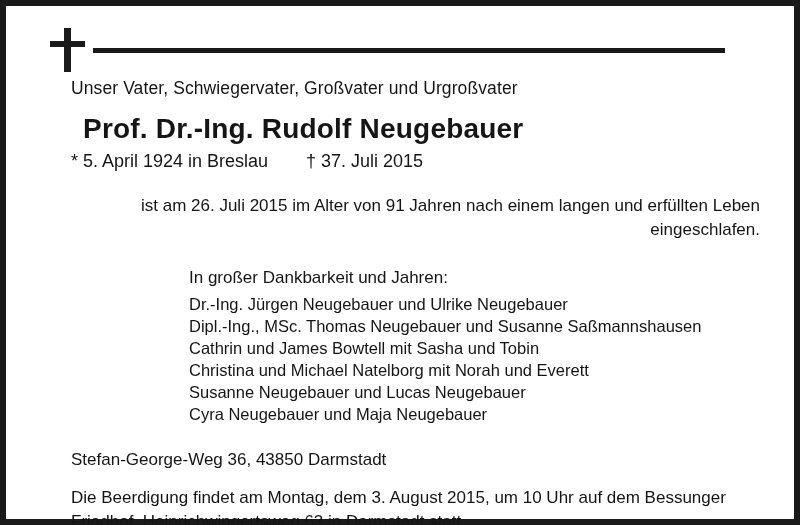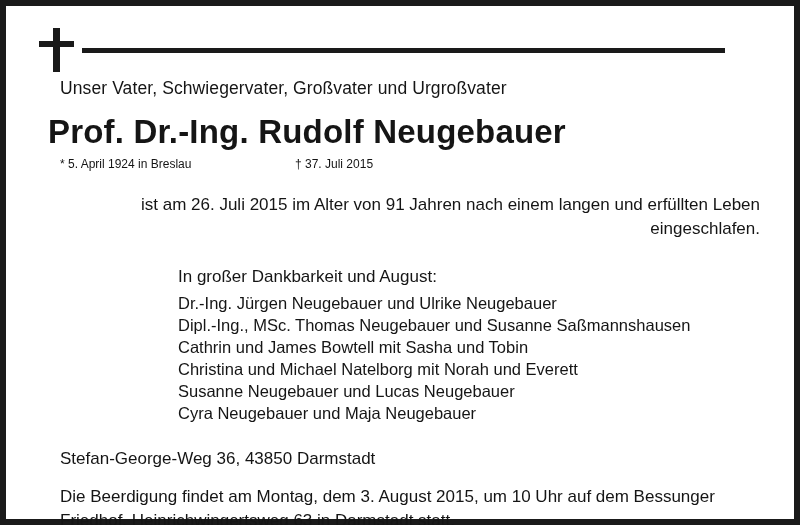--- a/index.html
+++ b/index.html
@@ -13,21 +13,21 @@
     font-family: "Liberation Sans", sans-serif;
     color: #151515;
     overflow: hidden;
   }
   .obituary {
     box-sizing: border-box;
     width: 800px;
     height: 525px;
     border: 6px solid #1a1a1a;
     background: #ffffff;
-    padding: 20px 34px 18px 30px;
+    padding: 20px 34px 18px 41px;
     position: relative;
   }
   
   .emblem-row {
     position: relative;
     height: 46px;
     margin-bottom: 6px;
   }
   .cross {
     position: absolute;
@@ -59,28 +59,28 @@
     top: 22px;
     height: 5px;
     background: #1a1a1a;
   }
   .intro-line {
     font-size: 17.5px;
     letter-spacing: .1px;
     margin: 6px 0 0 24px;
   }
   .name {
-    font-size: 33px;
+    font-size: 28px;
     font-weight: bold;
     letter-spacing: .2px;
-    margin: 14px 0 6px 12px;
+    margin: 14px 0 6px 36px;
     white-space: nowrap;
   }
   .dates {
-    font-size: 12px;
+    font-size: 18px;
     margin: 0 0 0 24px;
     display: flex;
   }
   .dates .birth { width: 235px; }
   .dates .death { }
   .paragraph {
     font-size: 17px;
     line-height: 1.42;
     margin: 22px 0 0 24px;
     max-width: 712px;
@@ -126,21 +126,21 @@
 
   <div class="name">Prof. Dr.-Ing. Rudolf Neugebauer</div>
 
   <div class="dates">
     <span class="birth">* 5. April 1924 in Breslau</span>
     <span class="death">† 37. Juli 2015</span>
   </div>
 
   <div class="paragraph">ist am 26. Juli 2015 im Alter von 91 Jahren nach einem langen und erfüllten Leben eingeschlafen.</div>
 
-  <div class="dedication">In großer Dankbarkeit und August:</div>
+  <div class="dedication">In großer Dankbarkeit und Jahren:</div>
 
   <div class="family">
     <div class="family-line">Dr.-Ing. Jürgen Neugebauer und Ulrike Neugebauer</div>
     <div class="family-line">Dipl.-Ing., MSc. Thomas Neugebauer und Susanne Saßmannshausen</div>
     <div class="family-line">Cathrin und James Bowtell mit Sasha und Tobin</div>
     <div class="family-line">Christina und Michael Natelborg mit Norah und Everett</div>
     <div class="family-line">Susanne Neugebauer und Lucas Neugebauer</div>
     <div class="family-line">Cyra Neugebauer und Maja Neugebauer</div>
   </div>
 

